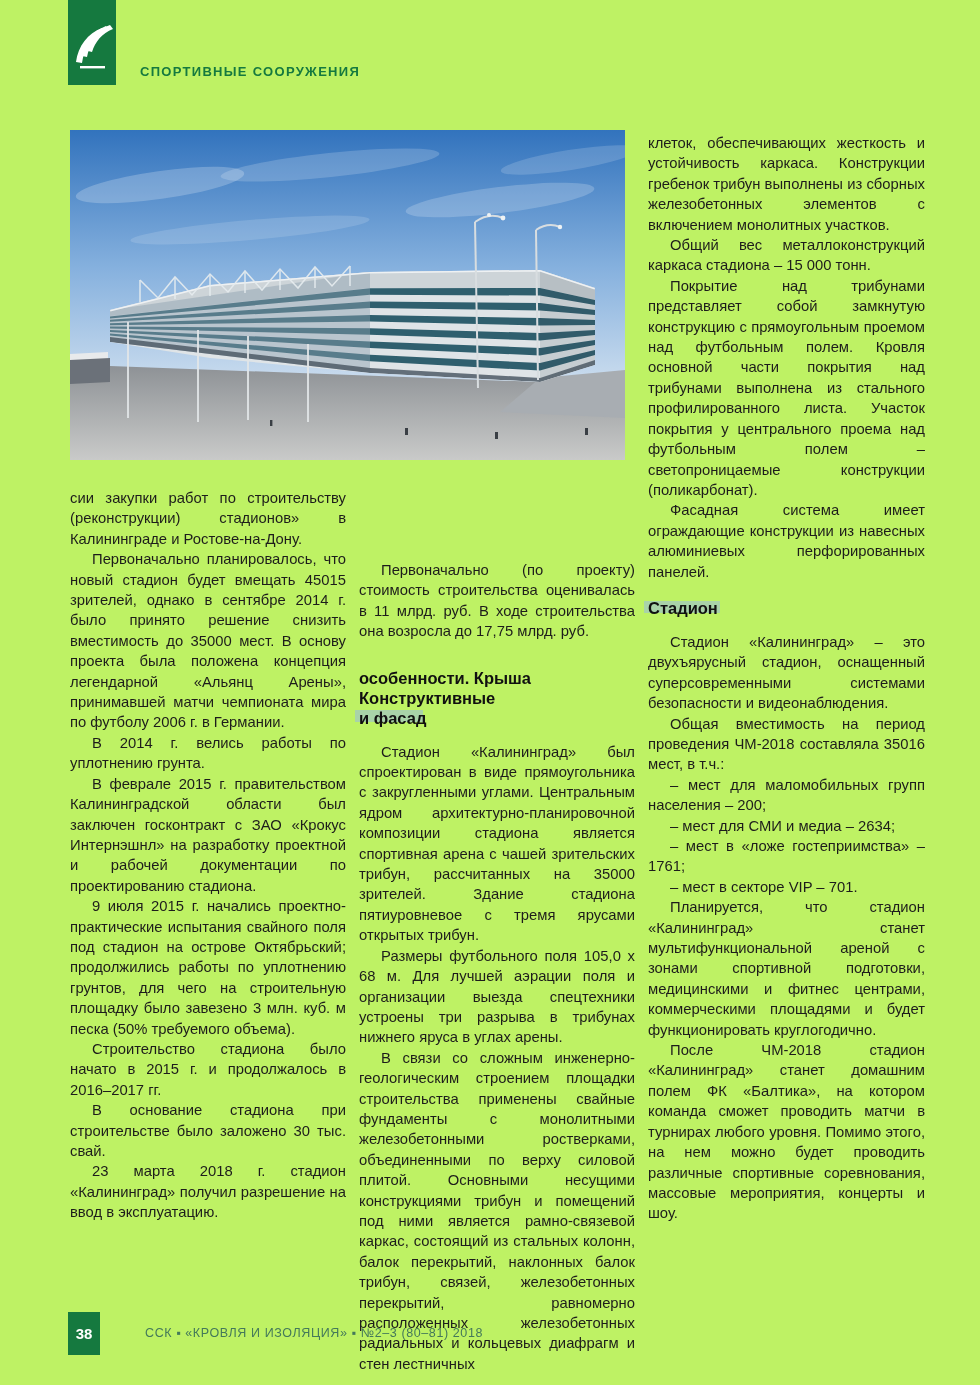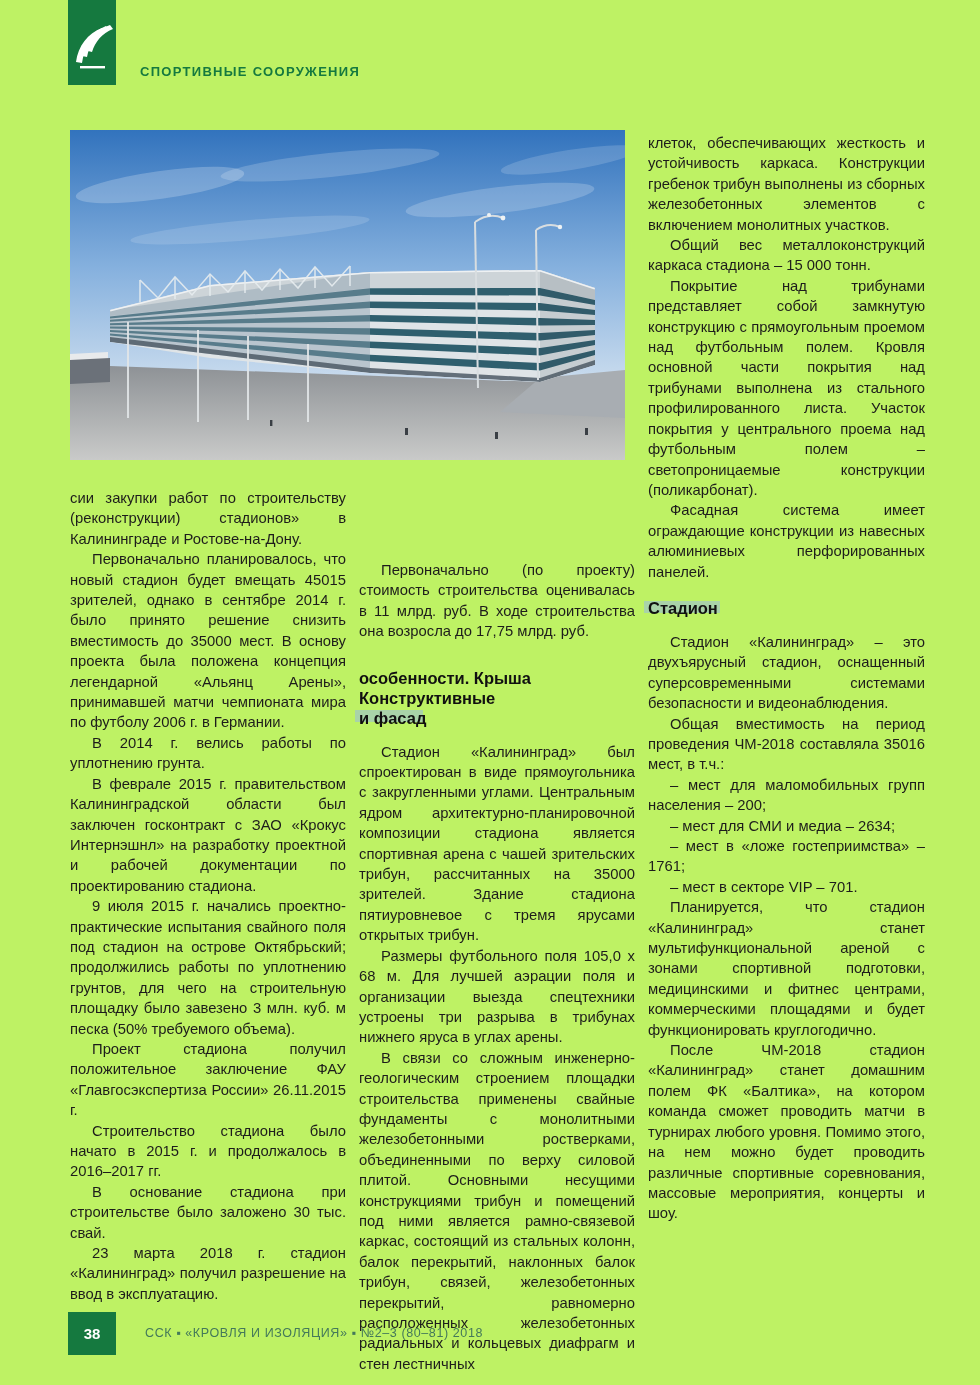--- a/index.html
+++ b/index.html
@@ -37,21 +37,21 @@
     margin:0;text-align:left;
   }
   .h-roof{margin:26px 0 14px 0;}
   .h-stadium{margin:16px 0 14px 0;}
   .heading .hl{display:block;position:relative;z-index:1;}
   .band{position:absolute;z-index:0;background:var(--hl-green);}
   .band-roof{left:-4px;top:42px;width:68px;height:12px;}
   .band-stadium{left:-4px;top:3px;width:76px;height:12px;}
   
   .pagenum{
-    position:absolute;left:68px;top:1312px;width:48px;height:43px;
+    position:absolute;left:68px;top:1312px;width:32px;height:43px;
     background:var(--brand-green);color:#ffffff;
     font-size:15px;font-weight:bold;
     display:flex;align-items:center;justify-content:center;
   }
   .footer-line{
     position:absolute;left:145px;top:1326px;
     font-size:12.5px;color:#44795a;letter-spacing:0.6px;
   }
 </style>
 </head>
@@ -164,21 +164,20 @@
       </g>
     </svg>
   </div>
 
   <section class="col col1">
       <p class="noindent">сии закупки работ по строительству (реконструкции) стадионов» в Калининграде и Ростове-на-Дону.</p>
       <p>Первоначально планировалось, что новый стадион будет вмещать 45015 зрителей, однако в сентябре 2014 г. было принято решение снизить вместимость до 35000 мест. В основу проекта была положена концепция легендарной «Альянц Арены», принимавшей матчи чемпионата мира по футболу 2006 г. в Германии.</p>
       <p>В 2014 г. велись работы по уплотнению грунта.</p>
       <p>В феврале 2015 г. правительством Калининградской области был заключен госконтракт с ЗАО «Крокус Интернэшнл» на разработку проектной и рабочей документации по проектированию стадиона.</p>
       <p>9 июля 2015 г. начались проектно-практические испытания свайного поля под стадион на острове Октябрьский; продолжились работы по уплотнению грунтов, для чего на строительную площадку было завезено 3 млн. куб. м песка (50% требуемого объема).</p>
-      <p>Проект стадиона получил положительное заключение ФАУ «Главгосэкспертиза России» 26.11.2015 г.</p>
       <p>Строительство стадиона было начато в 2015 г. и продолжалось в 2016–2017 гг.</p>
       <p>В основание стадиона при строительстве было заложено 30 тыс. свай.</p>
       <p>23 марта 2018 г. стадион «Калининград» получил разрешение на ввод в эксплуатацию.</p>
     </section>
 
   <section class="col col2">
     <div>
         <p>Первоначально (по проекту) стоимость строительства оценивалась в 11 млрд. руб. В ходе строительства она возросла до 17,75 млрд. руб.</p>
       </div>
     <h2 class="heading h-roof">

